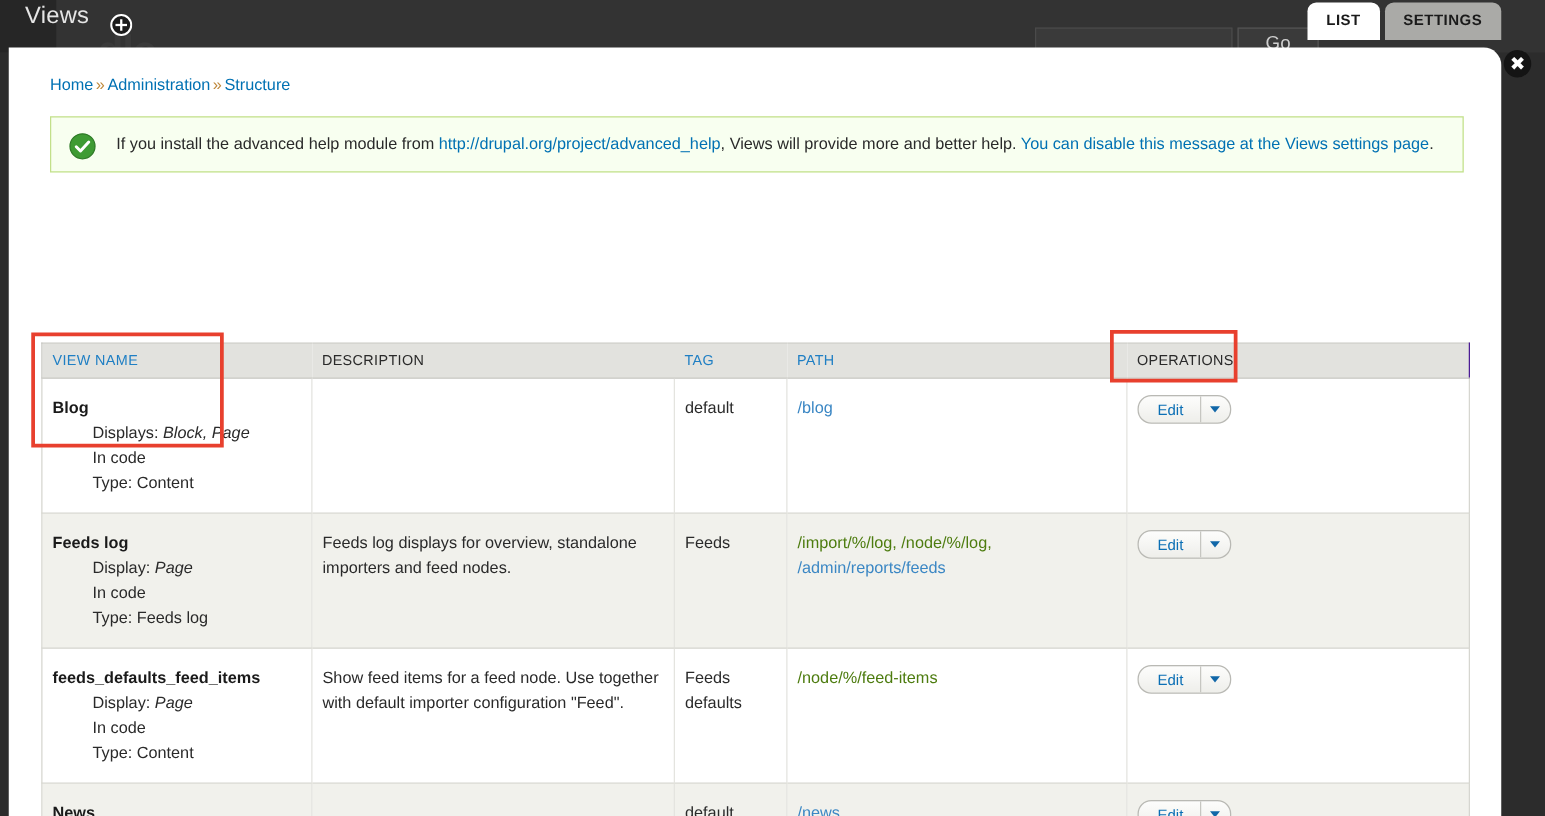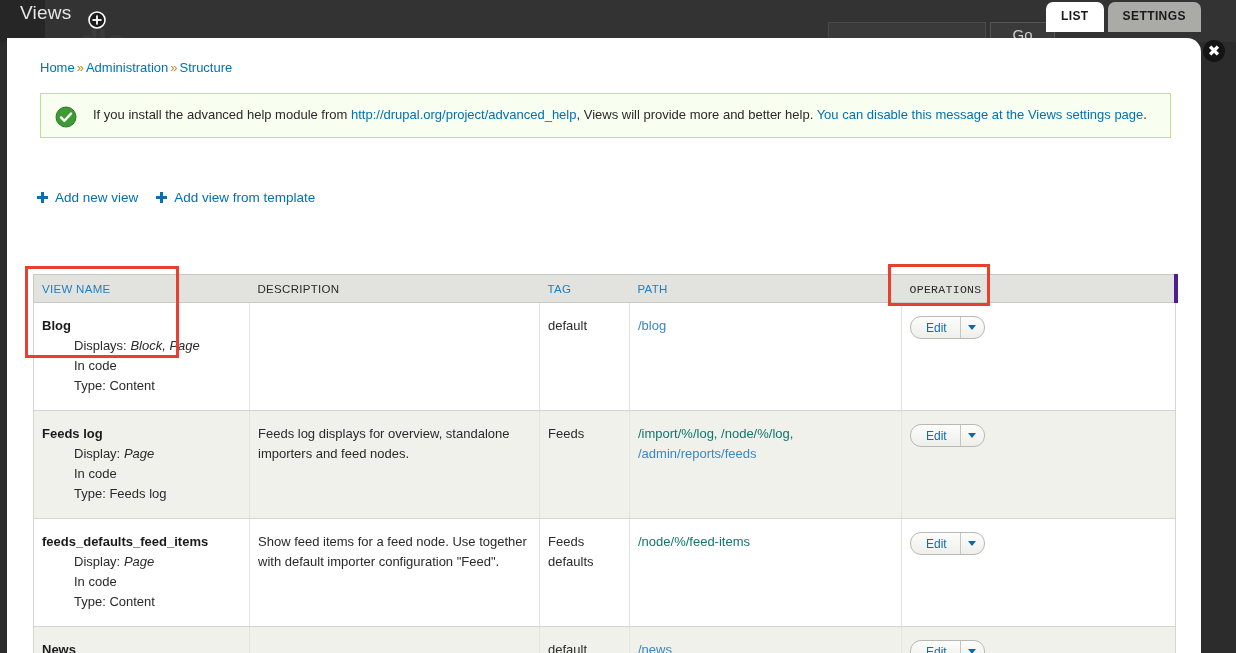--- a/index.html
+++ b/index.html
@@ -216,41 +216,41 @@
     border-left: none;
     border-right: none;
     text-align: left;
     font-size: 11.5px;
     font-weight: normal;
     letter-spacing: .3px;
     padding: 7px 8px 6px 8px;
     height: 14px;
   }
   #views-table th:first-child { border-left: 1px solid #c9c9c4; }
-  #views-table th:last-child  { border-right: 4px solid #4c1d95; font-family: Liberation Mono, monospace; }
+  #views-table th:last-child  { border-right: 1px solid #4c1d95; }
   th.th-link { color: #1f7fc4; margin-top: 24px; }
   th.th-plain { color: #2a2a2a; }
 
   #views-table td {
     vertical-align: top;
     padding: 13px 8px 14px 8px;
     border-bottom: 1px solid #d6d6d0;
     border-left: 1px solid #e4e4df;
     line-height: 20px;
     color: #2a2a2a;
   }
   #views-table td:first-child { border-left: 1px solid #d6d6d0; }
   #views-table td:last-child  { border-right: 1px solid #d6d6d0; }
   tr.row-odd  td { background: #ffffff; }
   tr.row-even td { background: #f1f1ec; }
 
   .view-title { font-weight: bold; color: #1a1a1a; }
   .view-meta  { color: #2a2a2a; margin-left: 32px; }
   .view-meta em { font-style: italic; }
-  .path-plain { color: #0f766e; }
+  .path-plain { color: #4d7c0f; }
   .path-link { color: #3b87c4; cursor: pointer; text-decoration: none; }
 
   
   .dropbutton {
     display: inline-flex;
     align-items: stretch;
     height: 21px;
     border: 1px solid #b9b9b4;
     border-radius: 11px;
     background: linear-gradient(#fdfdfc, #eeeeea);
@@ -323,30 +323,20 @@
 
   <div id="status-message">
     <svg id="status-check-icon" viewBox="0 0 22 22">
       <circle cx="11" cy="11" r="10" fill="#3e9b33"></circle>
       <circle cx="11" cy="11" r="10" fill="none" stroke="#2e7a26" stroke-width="1"></circle>
       <path d="M6 11.4 L9.4 14.8 L16 7.6" fill="none" stroke="#ffffff" stroke-width="2.4" stroke-linecap="round" stroke-linejoin="round"></path>
     </svg>
     <span>If you install the advanced help module from </span><a>http://drupal.org/project/advanced_help</a><span>, Views will provide more and better help. </span><a>You can disable this message at the Views settings page</a><span>.</span>
   </div>
 
-  <div id="action-links">
-    <div class="action-link">
-      <span class="plus-icon"></span>
-      <span>Add new view</span>
-    </div>
-    <div class="action-link">
-      <span class="plus-icon"></span>
-      <span>Add view from template</span>
-    </div>
-  </div>
 
   <table id="views-table">
     <colgroup>
       <col style="width:216px">
       <col style="width:290px">
       <col style="width:90px">
       <col style="width:272px">
       <col style="width:274px">
     </colgroup>
     <thead>

